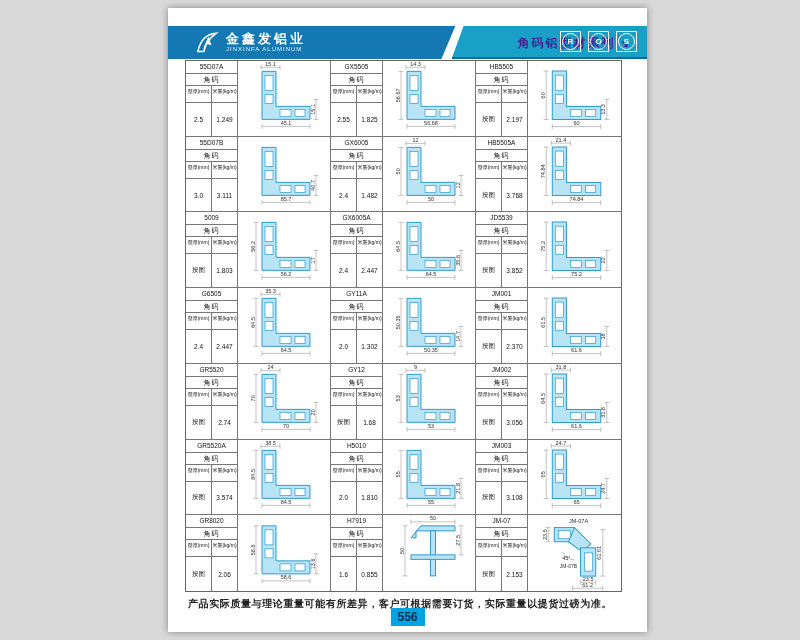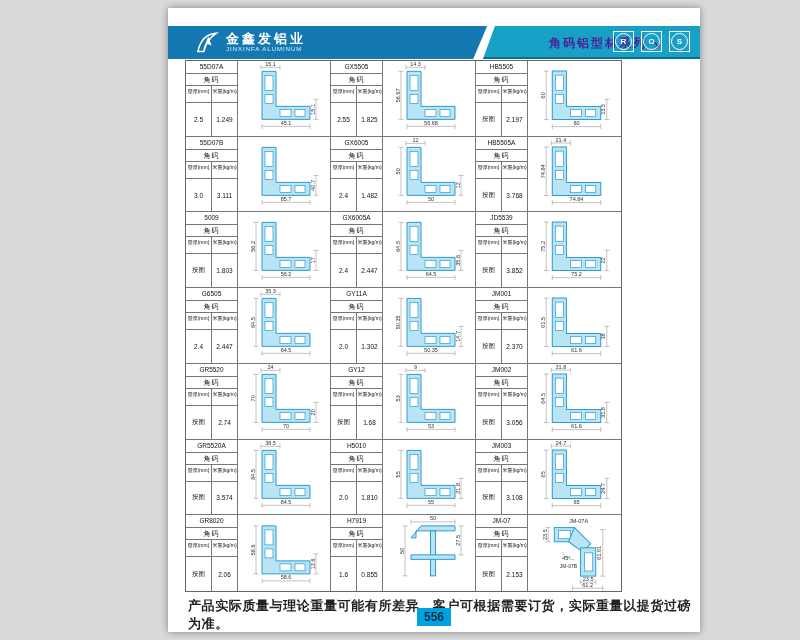--- a/index.html
+++ b/index.html
@@ -1,17 +1,17 @@
 <!DOCTYPE html>
 <html><head>
 <meta charset="utf-8">
 <style>
   html,body{margin:0;padding:0;background:#d9d9d9;font-family:"Liberation Sans",sans-serif;}
   .stage{position:relative;width:800px;height:640px;background:#d9d9d9;overflow:hidden;}
-  .page{position:absolute;left:168px;top:8px;width:532px;height:624px;background:#ffffff;
+  .page{position:absolute;left:168px;top:8px;width:479px;height:624px;background:#ffffff;
         box-shadow:0 0 7px rgba(0,0,0,.4);}
   
   .header-band{position:absolute;left:0;top:18px;width:100%;height:33px;}
   .band-left{position:absolute;left:0;top:0;width:60%;height:100%;background:#1478b2;
              clip-path:polygon(0 0,100% 0,calc(100% - 14px) 100%,0 100%);
              display:flex;align-items:center;padding-left:26px;box-sizing:border-box;}
   .band-right{position:absolute;left:59.2%;right:0;top:0;height:100%;background:#18a0c6;
              clip-path:polygon(12px 0,100% 0,100% 100%,0 100%);border-bottom:2px solid #0d6e93;box-sizing:border-box;}
   .logo-icon{width:26px;height:26px;margin-right:6px;flex:0 0 auto;}
   .brand-cn{color:#fff;font-weight:bold;font-size:13px;letter-spacing:3px;line-height:13px;}
@@ -34,21 +34,21 @@
   .cat{height:11px;border-bottom:1px solid #777;font-size:7px;text-align:center;line-height:11px;color:#111;letter-spacing:1px;}
   .hdr{height:16px;border-bottom:1px solid #777;display:flex;}
   .hdr div{flex:1;font-size:5px;line-height:1.2;text-align:center;color:#111;word-break:break-all;padding-top:2px;}
   .hdr div:first-child{border-right:1px solid #777;}
   .vals{flex:1;display:flex;}
   .vals div{flex:1;display:flex;align-items:center;justify-content:center;font-size:6.5px;color:#111;}
   .vals div:first-child{border-right:1px solid #777;}
   .draw{flex:1;position:relative;}
   .draw svg{position:absolute;left:0;top:0;width:100%;height:100%;}
   
-  .footer-note{position:absolute;left:20px;top:589px;font-size:13px;font-weight:bold;color:#222;letter-spacing:.6px;}
+  .footer-note{position:absolute;left:20px;top:589px;font-size:10px;font-weight:bold;color:#222;letter-spacing:.6px;}
   .page-badge{position:absolute;left:50%;transform:translateX(-50%);top:600px;background:#00a2e0;
               color:#0b2b4c;font-weight:bold;font-size:12px;padding:2px 7px;line-height:14px;}
 </style>
 </head>
 <body>
 
 <div class="stage">
   <div class="page">
 
     <div class="header-band">

